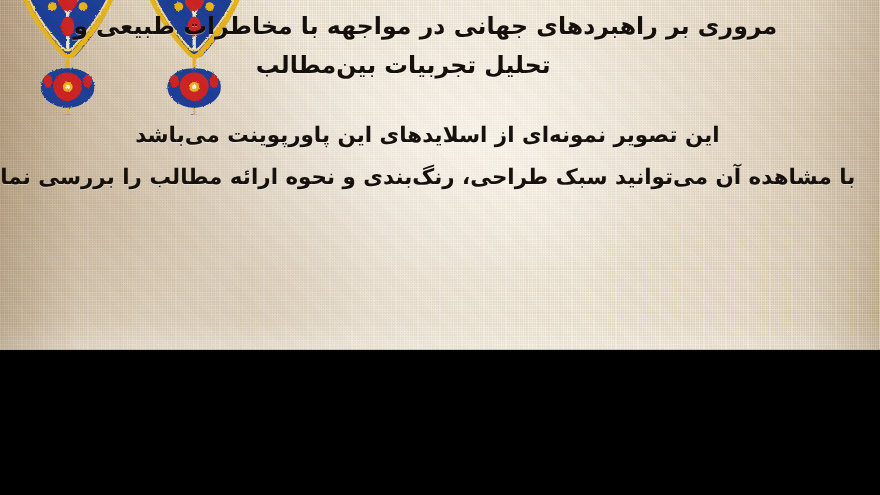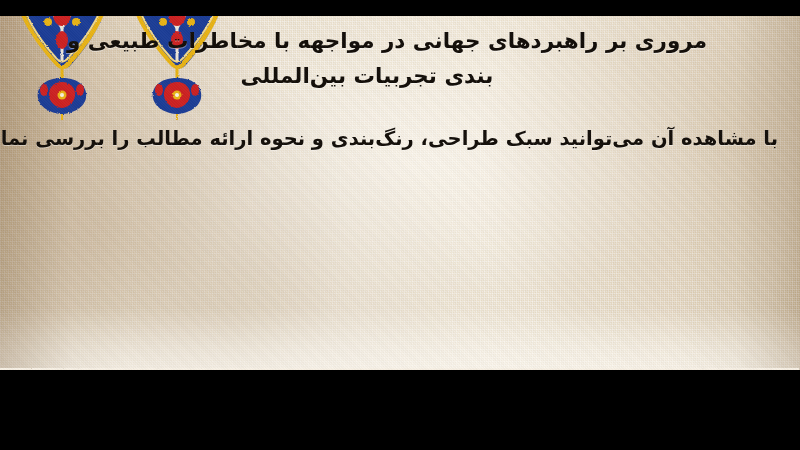--- a/index.html
+++ b/index.html
@@ -5,25 +5,24 @@
 <style>
   html, body {
     margin: 0;
     padding: 0;
     background: #000;
   }
 
   .slide {
     position: relative;
     width: 800px;
-    height: 354px;
+    height: 318px;
     overflow: hidden;
     background: #e3d9c8;
     font-family: "DejaVu Sans", sans-serif;
-    margin-top: 16px;
     -webkit-font-smoothing: antialiased;
   }
 
   
   .bg-base {
     position: absolute;
     inset: 0;
     background:
       radial-gradient(ellipse 70% 60% at 52% 42%, rgba(255,252,246,0.55) 0%, rgba(255,252,246,0.0) 62%),
       linear-gradient(100deg,
@@ -359,24 +358,25 @@
         <circle cx="163" cy="159" r="1.4" fill="#e8b318"></circle>
         <circle cx="163" cy="177" r="3.2" fill="#cc2222"></circle>
       </g>
     </svg>
   </div>
 
   <div class="text-layer">
 
     <div class="title">
       <span class="ln ln1">مروری بر راهبردهای جهانی در مواجهه با مخاطرات طبیعی و</span>
-      <span class="ln ln2">بندی تجربیات بین‌المللی</span>
+      <span class="ln ln2">تحلیل تجربیات بین‌مطالب</span>
     </div>
 
     <div class="body-block">
+      <span class="ln">این تصویر نمونه‌ای از اسلایدهای این پاورپوینت می‌باشد</span>
       <span class="ln">با مشاهده آن می‌توانید سبک طراحی، رنگ‌بندی و نحوه ارائه مطالب را بررسی نمایید</span>
     </div>
 
   </div>
 
   <div class="carpet-bottom">
     <div class="carpet-black"></div>
     <div class="carpet-edge"></div>
 
     <svg class="fringe-svg" viewBox="0 0 800 98" xmlns="http://www.w3.org/2000/svg">

